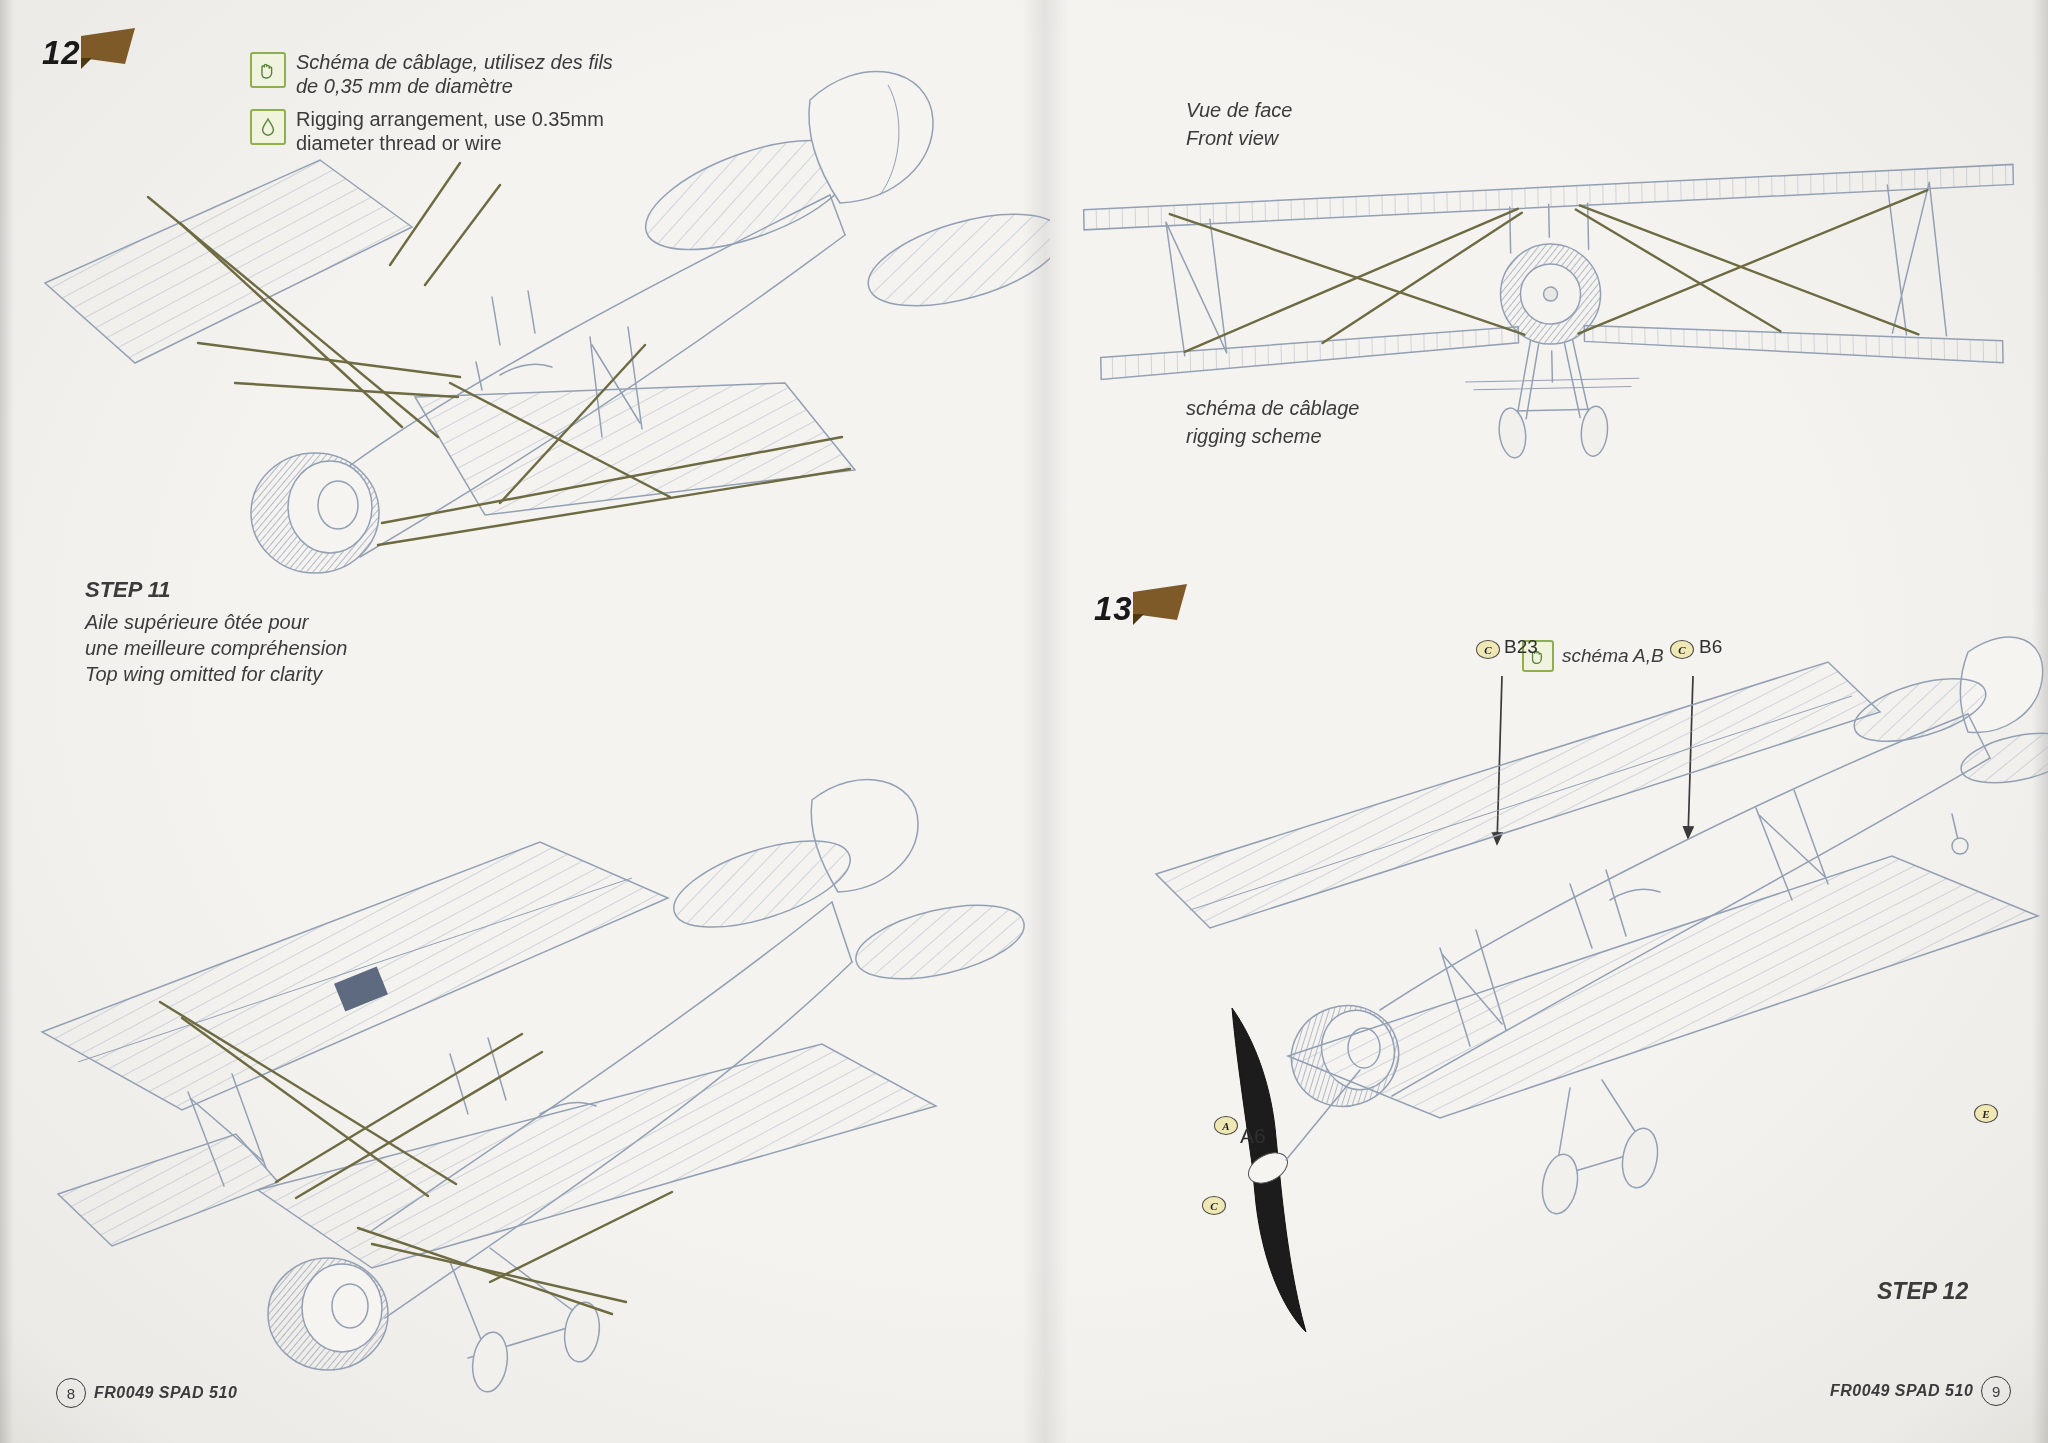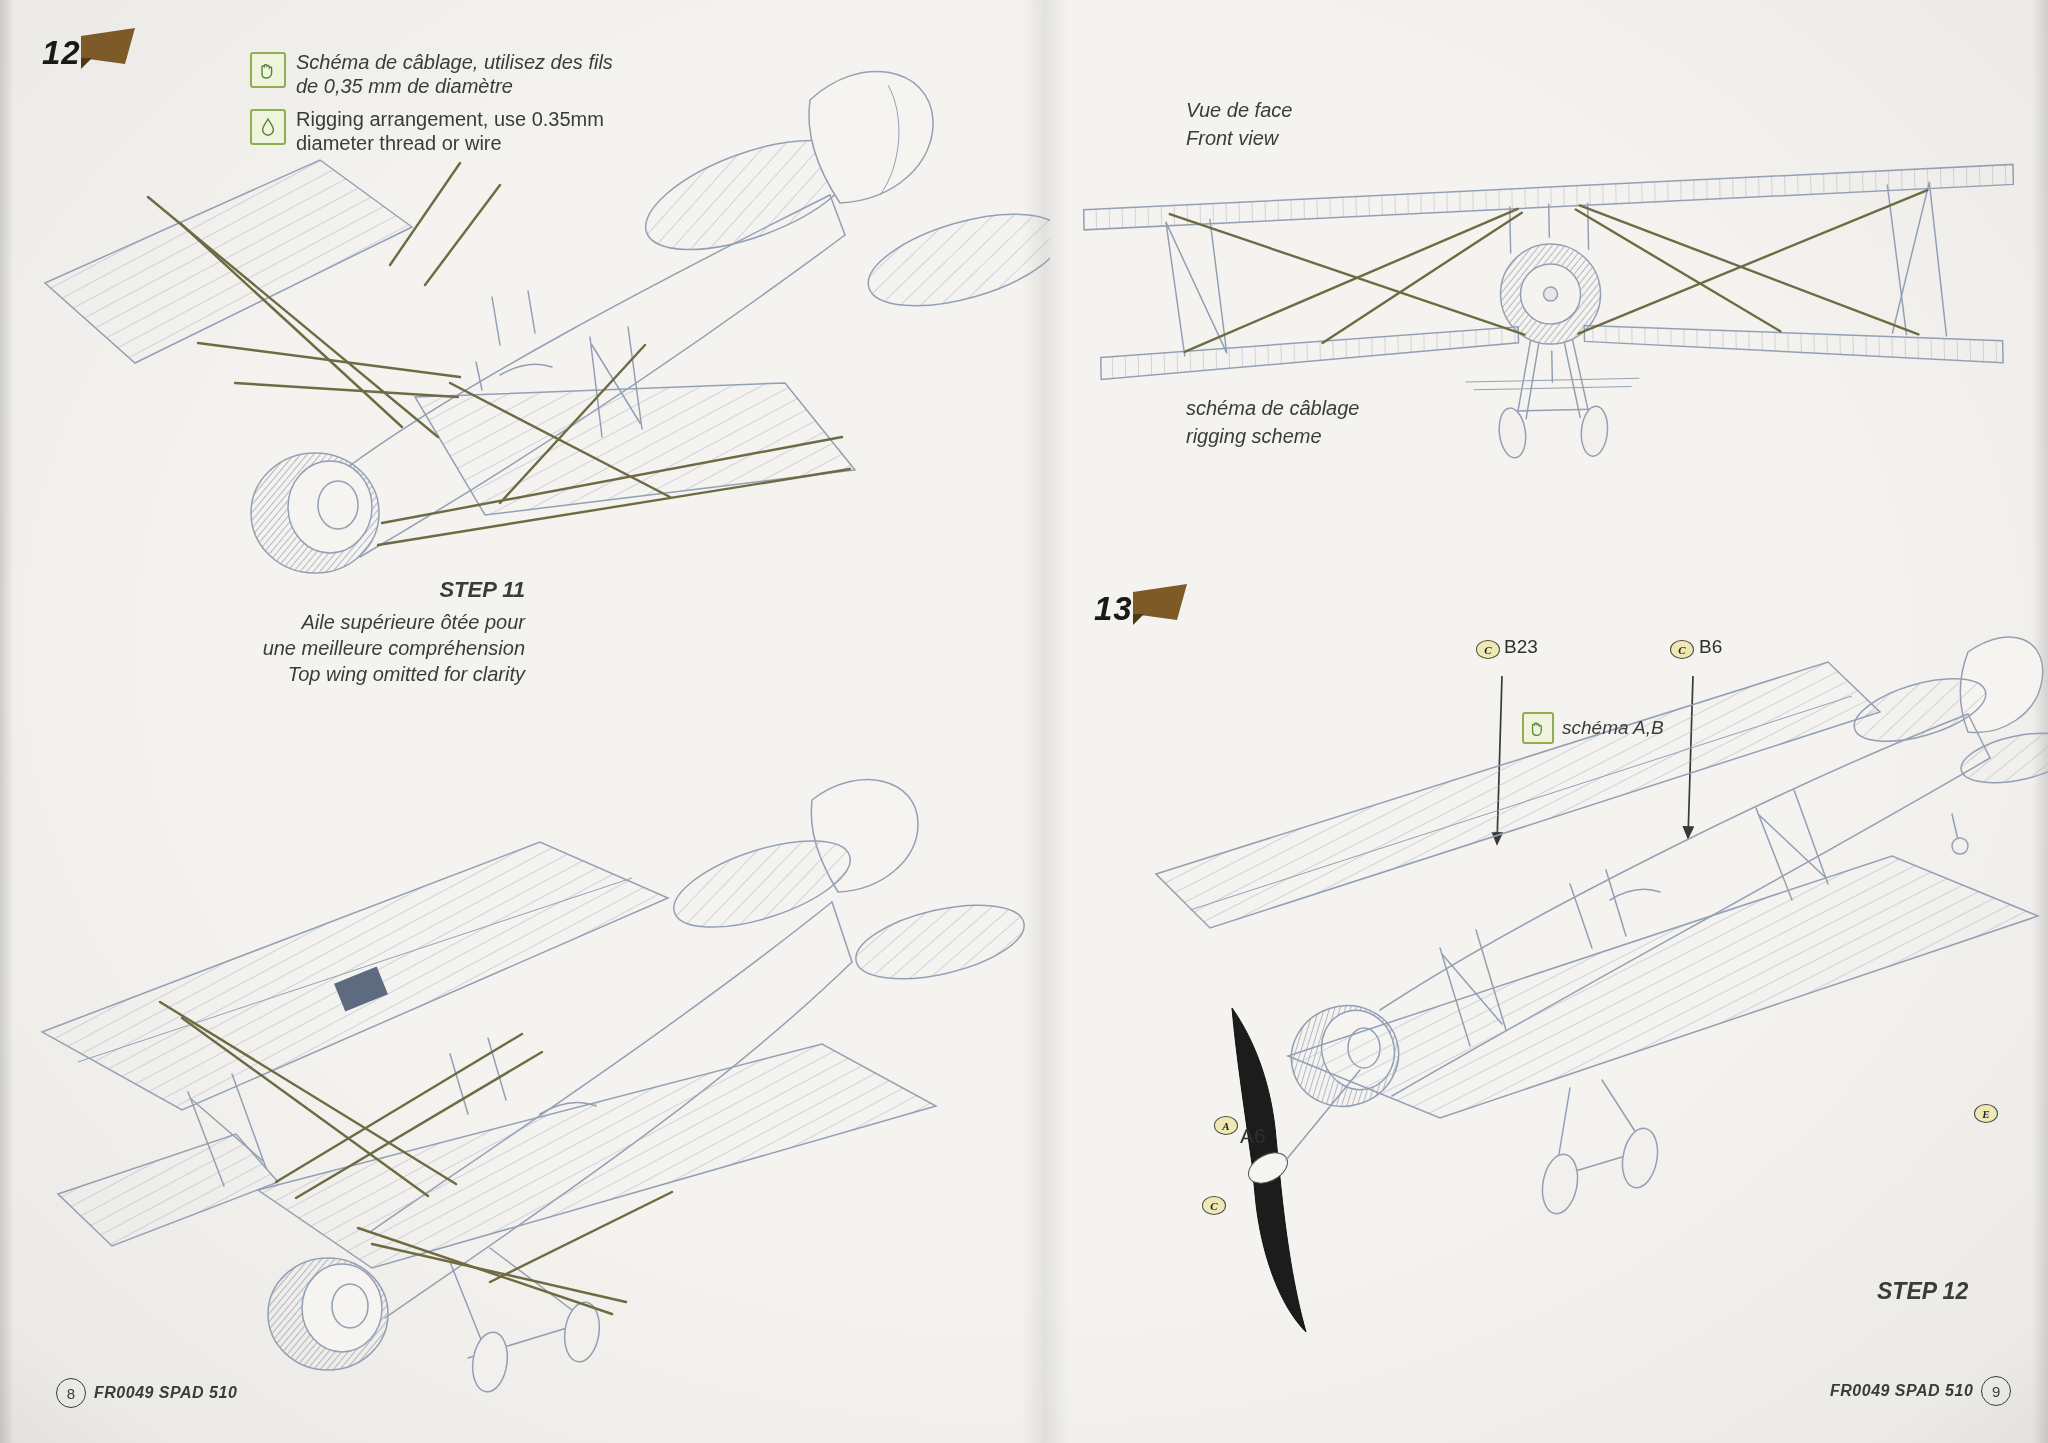--- a/index.html
+++ b/index.html
@@ -28,21 +28,21 @@
   .step-badge .num{position:relative;z-index:2;font-size:33px;font-weight:800;font-style:italic;color:#191919;letter-spacing:1px;}
   .step-badge svg{position:relative;z-index:1;margin-left:-4px;}
 
   .note{position:absolute;z-index:20;width:460px;font-size:20px;line-height:1.22;}
   .note-row{display:flex;align-items:flex-start;margin-bottom:8px;}
   .note-icon{flex:0 0 auto;width:32px;height:32px;border:2px solid var(--icon-green,#8fae4e);
     background:var(--icon-fill,#f0f4de);border-radius:3px;display:flex;align-items:center;justify-content:center;margin-top:2px;}
   .note-text{margin-left:10px;}
   .it{font-style:italic;}
 
-  .step-block{position:absolute;z-index:20;text-align:right;font-size:20px;line-height:1.3;}
+  .step-block{position:absolute;z-index:20;text-align:left;font-size:20px;line-height:1.3;}
   .step-title{font-size:22px;font-weight:700;font-style:italic;margin-bottom:4px;}
 
   .fv-label{position:absolute;z-index:20;font-size:20px;font-style:italic;line-height:1.4;}
 
   .watermark{position:absolute;left:0;top:630px;width:100%;z-index:40;text-align:center;
     font-size:96px;font-weight:700;letter-spacing:-1px;white-space:nowrap;
     color:var(--watermark-red,#e8130a);opacity:.95;}
 
   .plabel{position:absolute;z-index:22;font-size:19px;color:#2f2f2f;}
   .pbadge{position:absolute;z-index:22;width:22px;height:17px;border:1.6px solid #4a4a42;border-radius:50%;
@@ -330,21 +330,21 @@
       <path d="M146 542 L220 452" class="ln"></path>
     </g>
   </svg>
 
   <span class="pbadge" style="left:1476px;top:640px">C</span>
   <span class="plabel" style="left:1504px;top:636px">B23</span>
 
   <span class="pbadge" style="left:1670px;top:640px">C</span>
   <span class="plabel" style="left:1699px;top:636px">B6</span>
 
-  <div class="schema-note" style="left:1522px;top:712px">
+  <div class="schema-note" style="left:1522px;top:640px">
     <span class="note-icon">
       <svg width="20" height="20" viewBox="0 0 22 22">
           <path d="M5 13 V8 a1.2 1.2 0 0 1 2.4 0 V6.6 a1.2 1.2 0 0 1 2.4 0 v1 a1.2 1.2 0 0 1 2.4 0 v1.6 a1.2 1.2 0 0 1 2.4 0 V14 a5 5 0 0 1 -5 5 h-.6 A4.2 4.2 0 0 1 5 15 Z" fill="none" stroke="#57833b" stroke-width="1.4" stroke-linejoin="round"></path>
         </svg>
     </span>
     <span class="it">schéma A,B</span>
   </div>
 
   <span class="pbadge" style="left:1214px;top:1116px">A</span>
   <span class="plabel" style="left:1240px;top:1124px;font-size:21px">A6</span>

